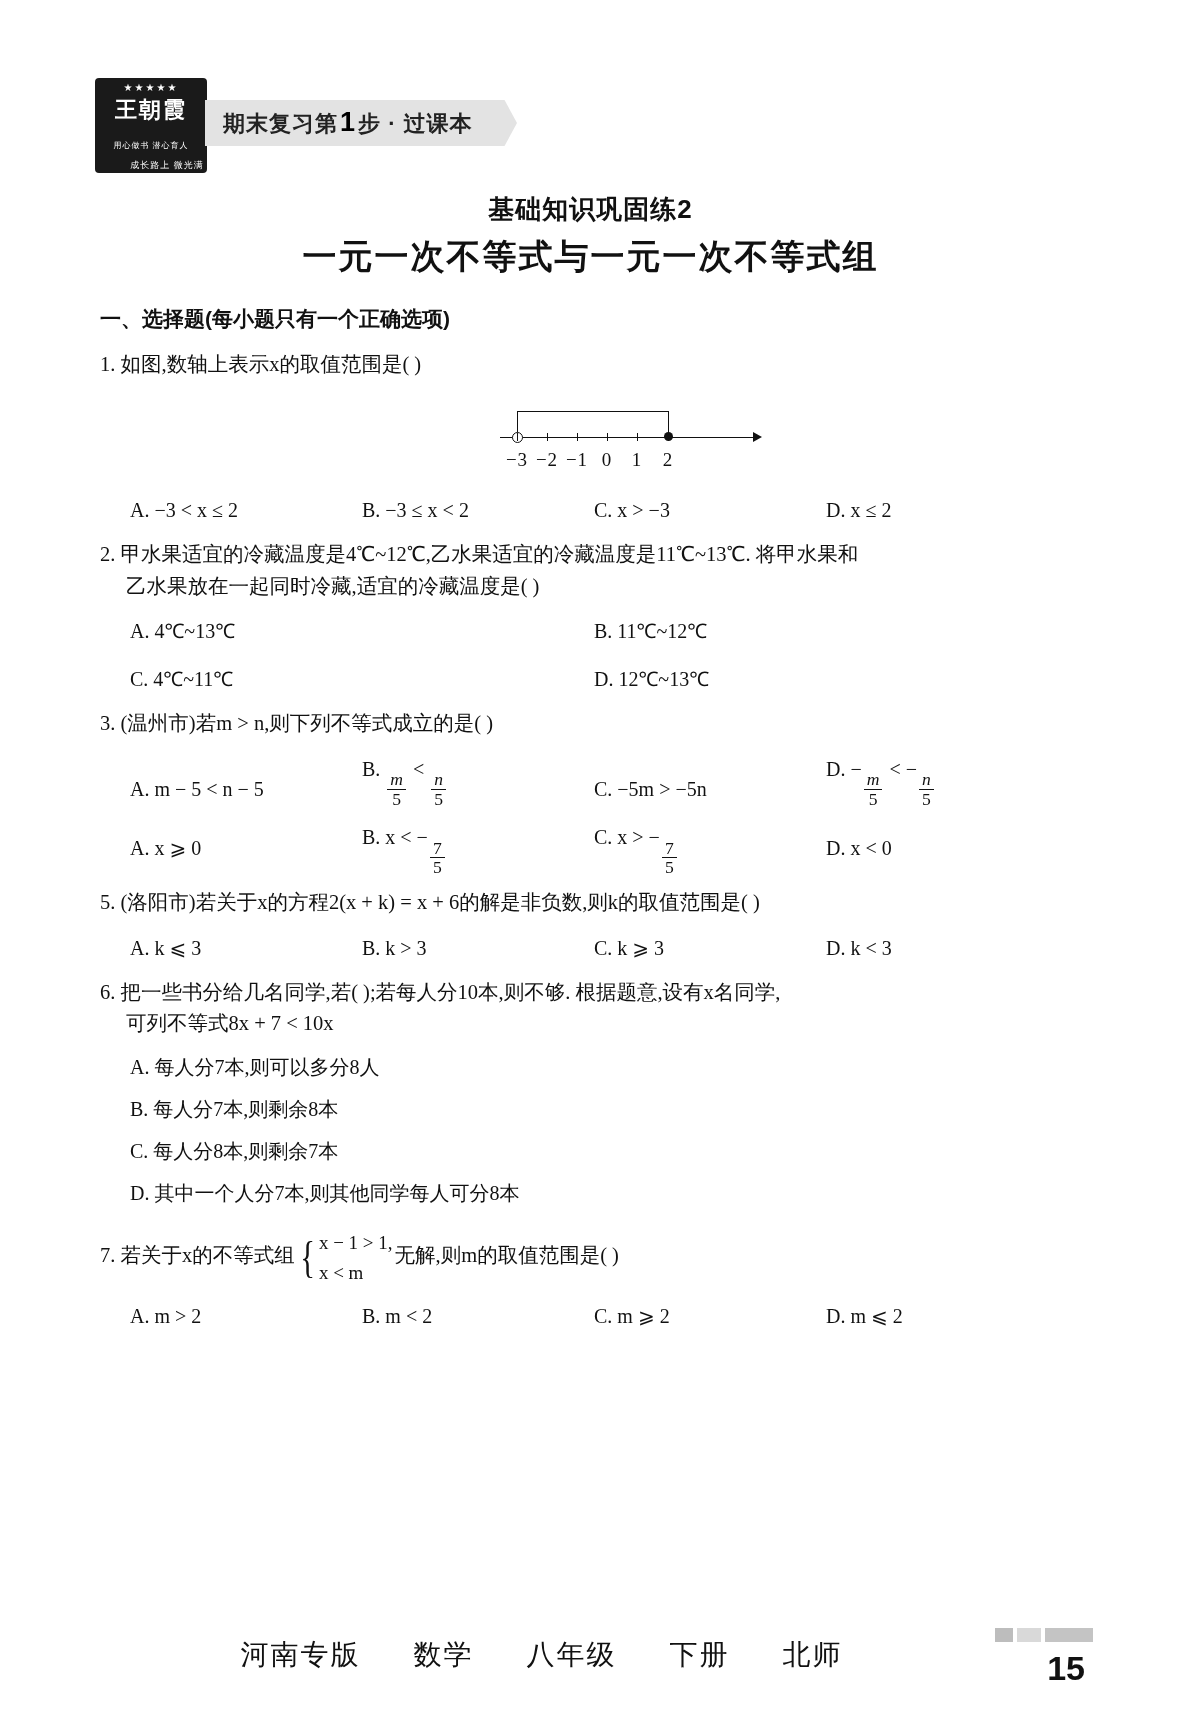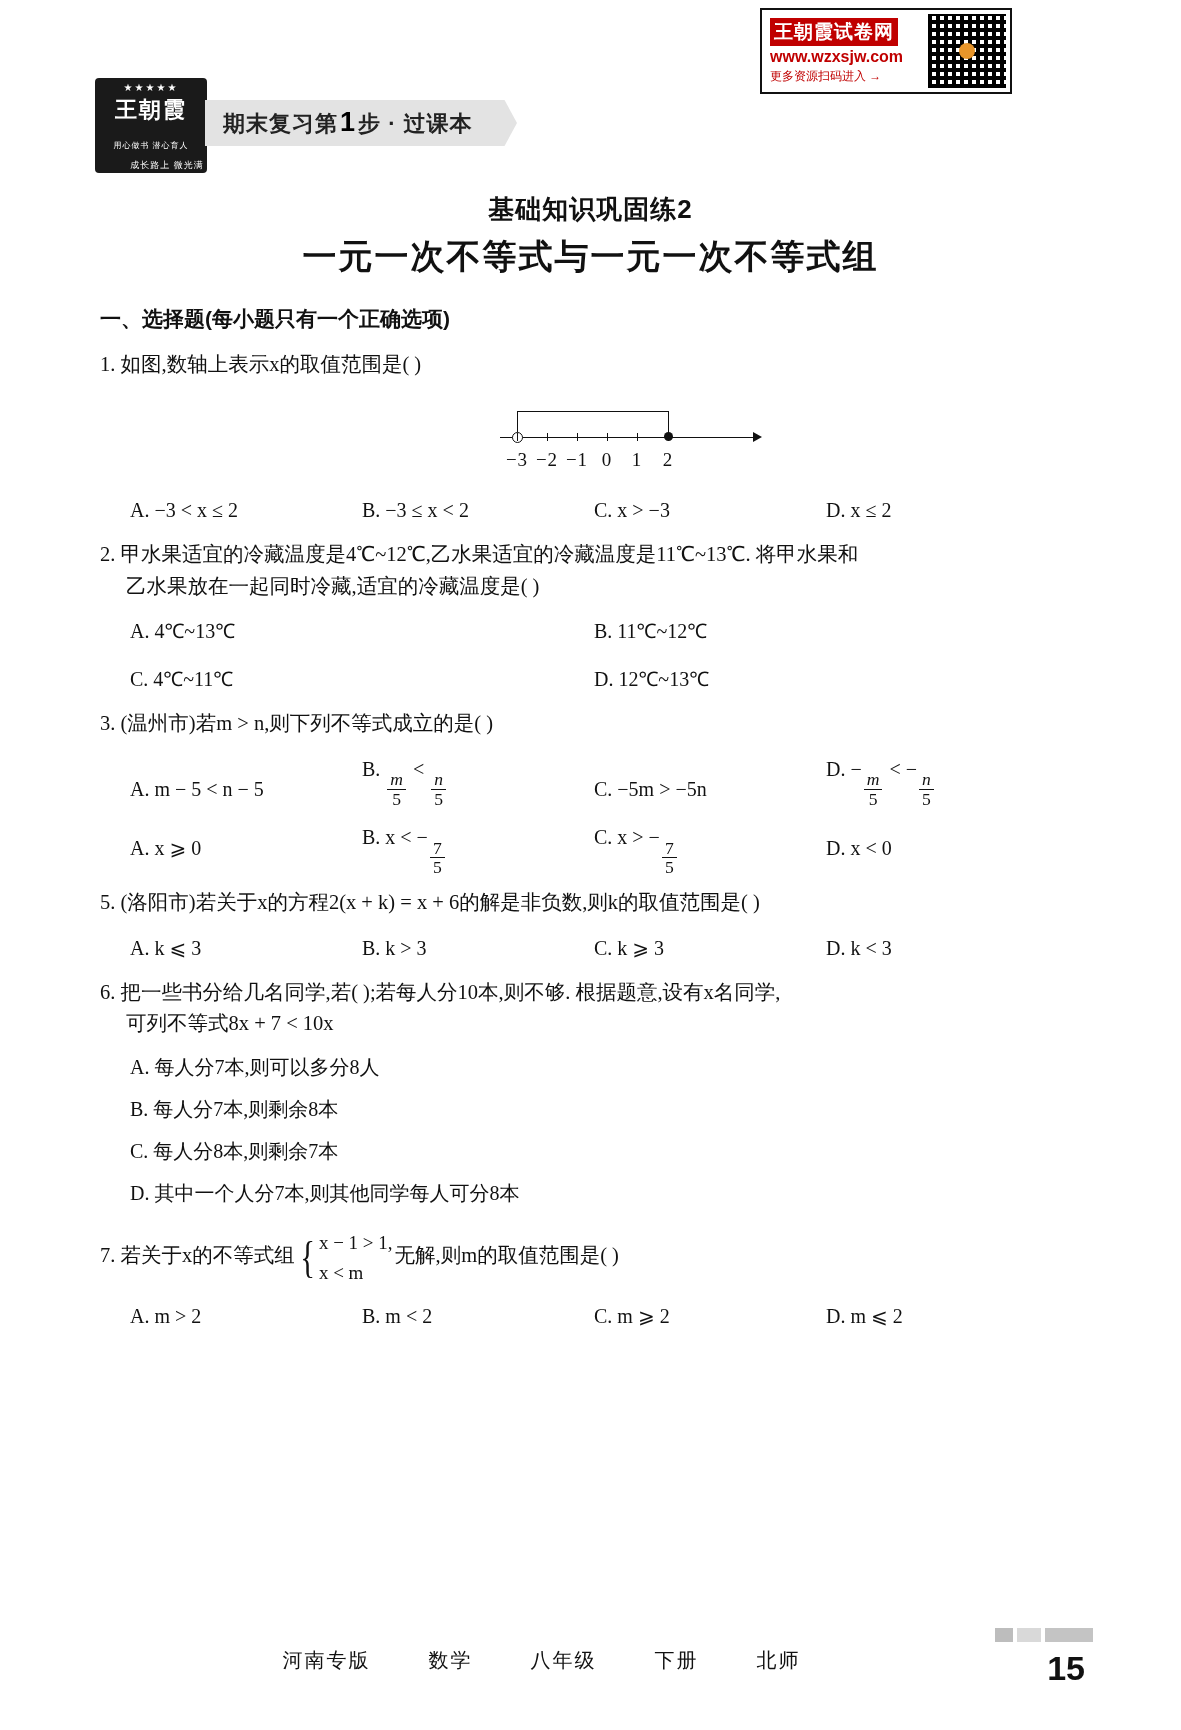--- a/index.html
+++ b/index.html
@@ -319,22 +319,22 @@
     transform: translateX(-50%);
   }
 
   
   .footer {
     position: absolute;
     left: 0;
     bottom: 56px;
     width: 1083px;
     text-align: center;
-    font-family: Liberation Mono, monospace;
-    font-size: 20px;
+    font-family: Liberation Serif, serif;
+    font-size: 28px;
     letter-spacing: 2px;
   }
   .footer span { margin: 0 22px; }
   .pagenum {
     position: absolute;
     right: 96px;
     bottom: 42px;
     font-family: "Liberation Sans", sans-serif;
     font-weight: bold;
     font-size: 34px;
@@ -346,28 +346,20 @@
     width: 98px;
     height: 14px;
     background: linear-gradient(90deg,#bdbdbd 0 18px,#fff 18px 22px,#d9d9d9 22px 46px,#fff 46px 50px,#c4c4c4 50px 98px);
   }
 </style>
 </head>
 <body>
 
 <div class="page">
 
-  <div class="qr-block">
-    <div class="qr-left">
-      <div class="qr-brand">王朝霞试卷网</div>
-      <div class="qr-url">www.wzxsjw.com</div>
-      <div class="qr-note">更多资源扫码进入 →</div>
-    </div>
-    <div class="qr-code"></div>
-  </div>
 
   <div class="logo">
     <div class="stars">★★★★★</div>
     <div class="logo-name">王朝霞</div>
     <div class="logo-sub">用心做书  潜心育人</div>
     <div class="logo-foot">成长路上  微光满天</div>
   </div>
 
   <div class="ribbon">
     <div class="ribbon-text">

